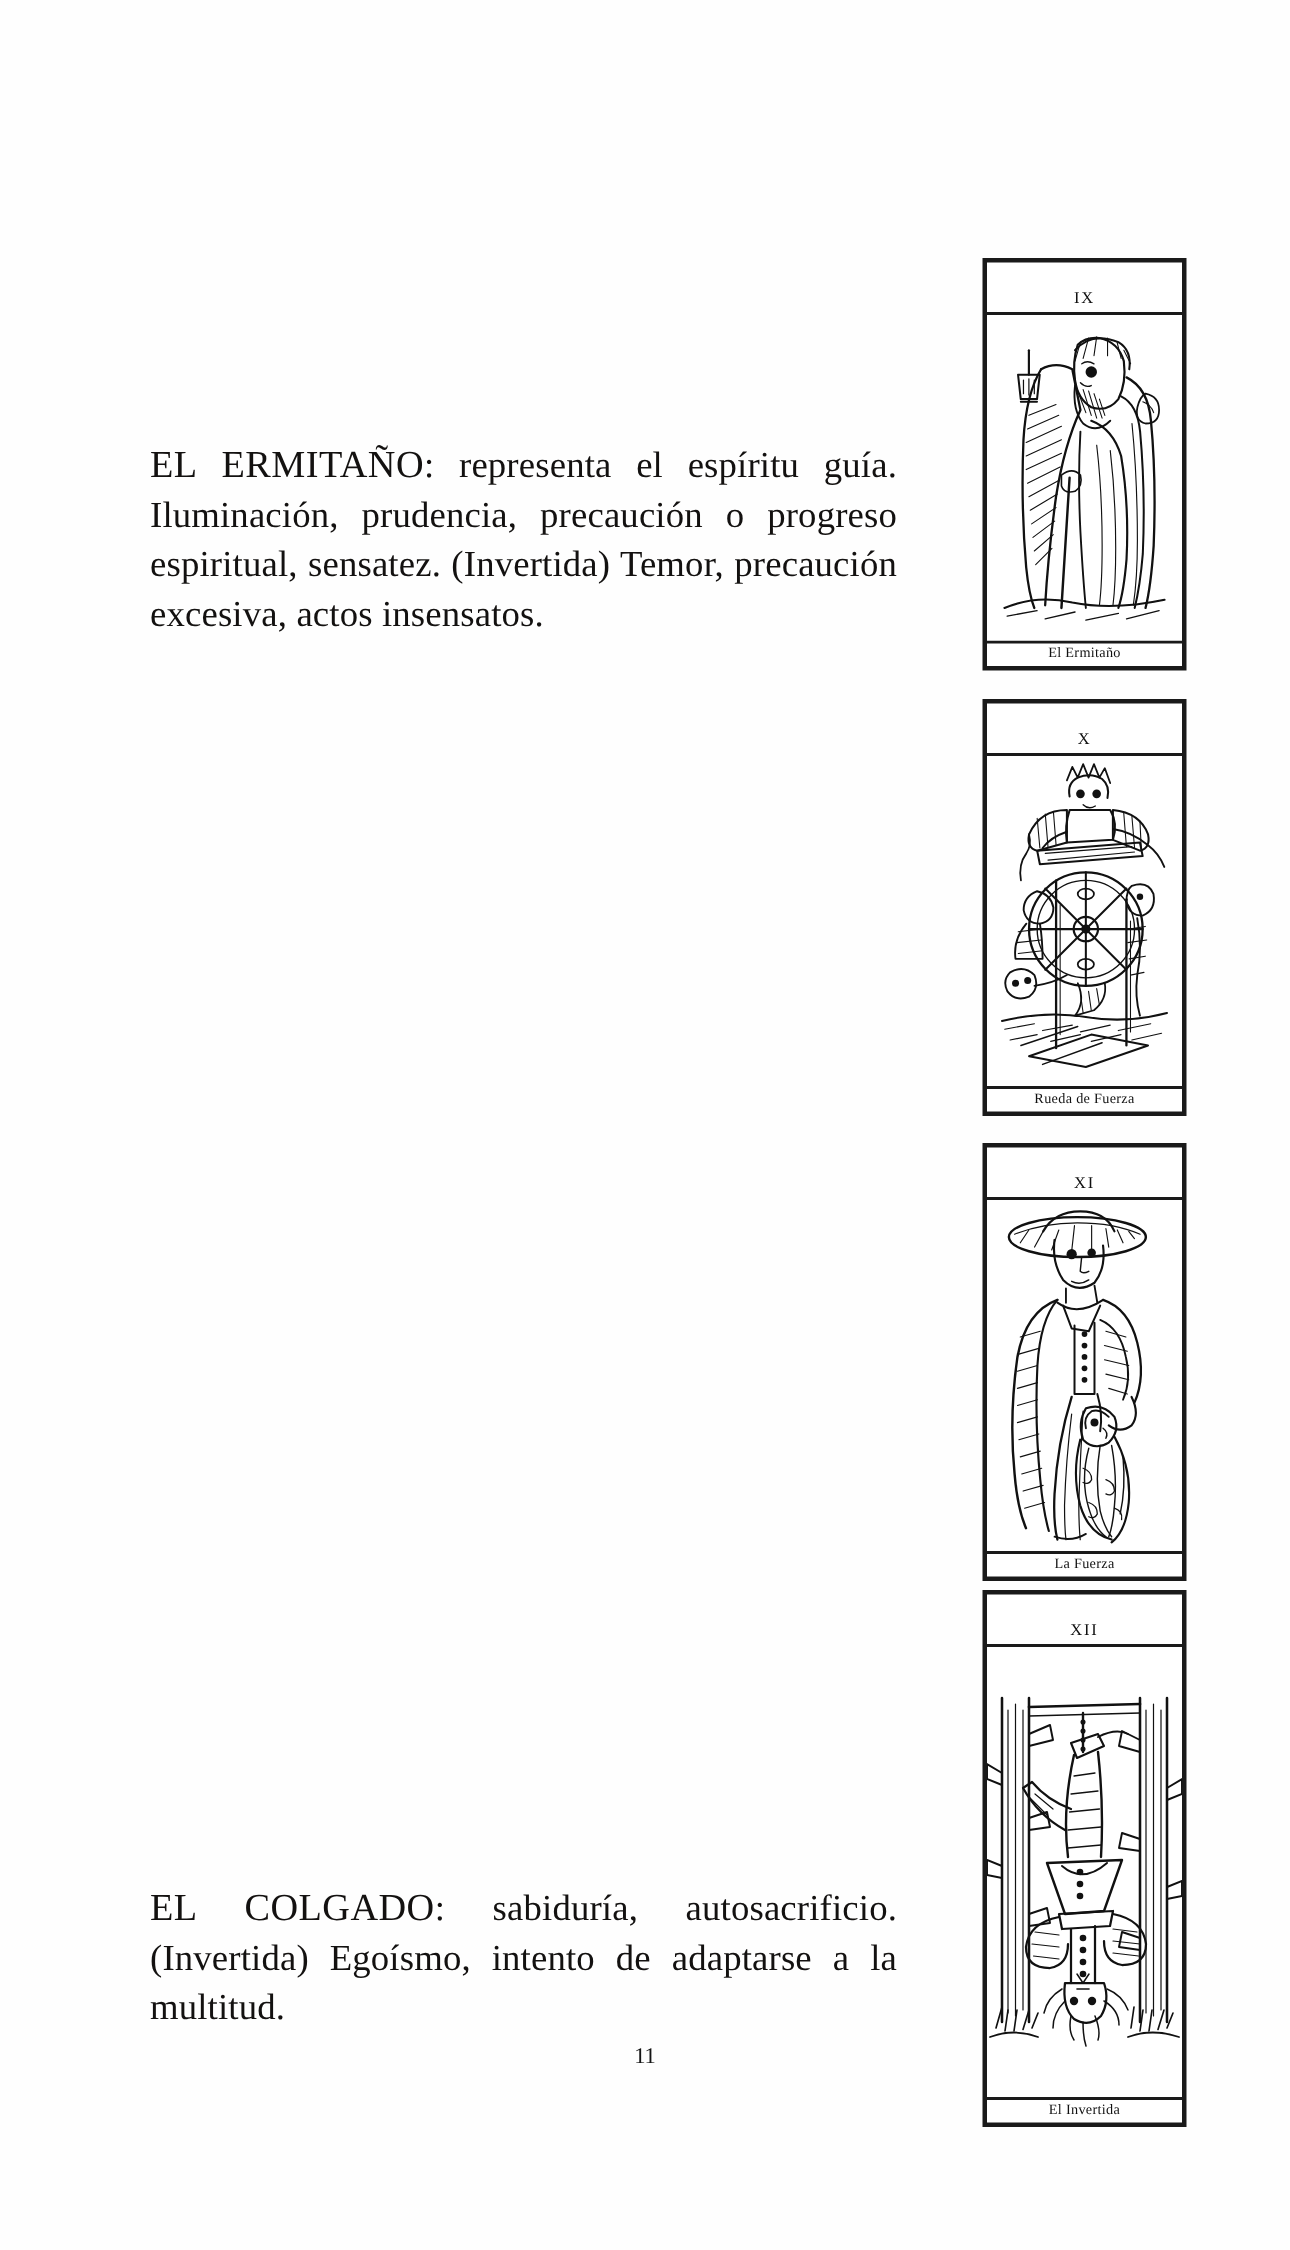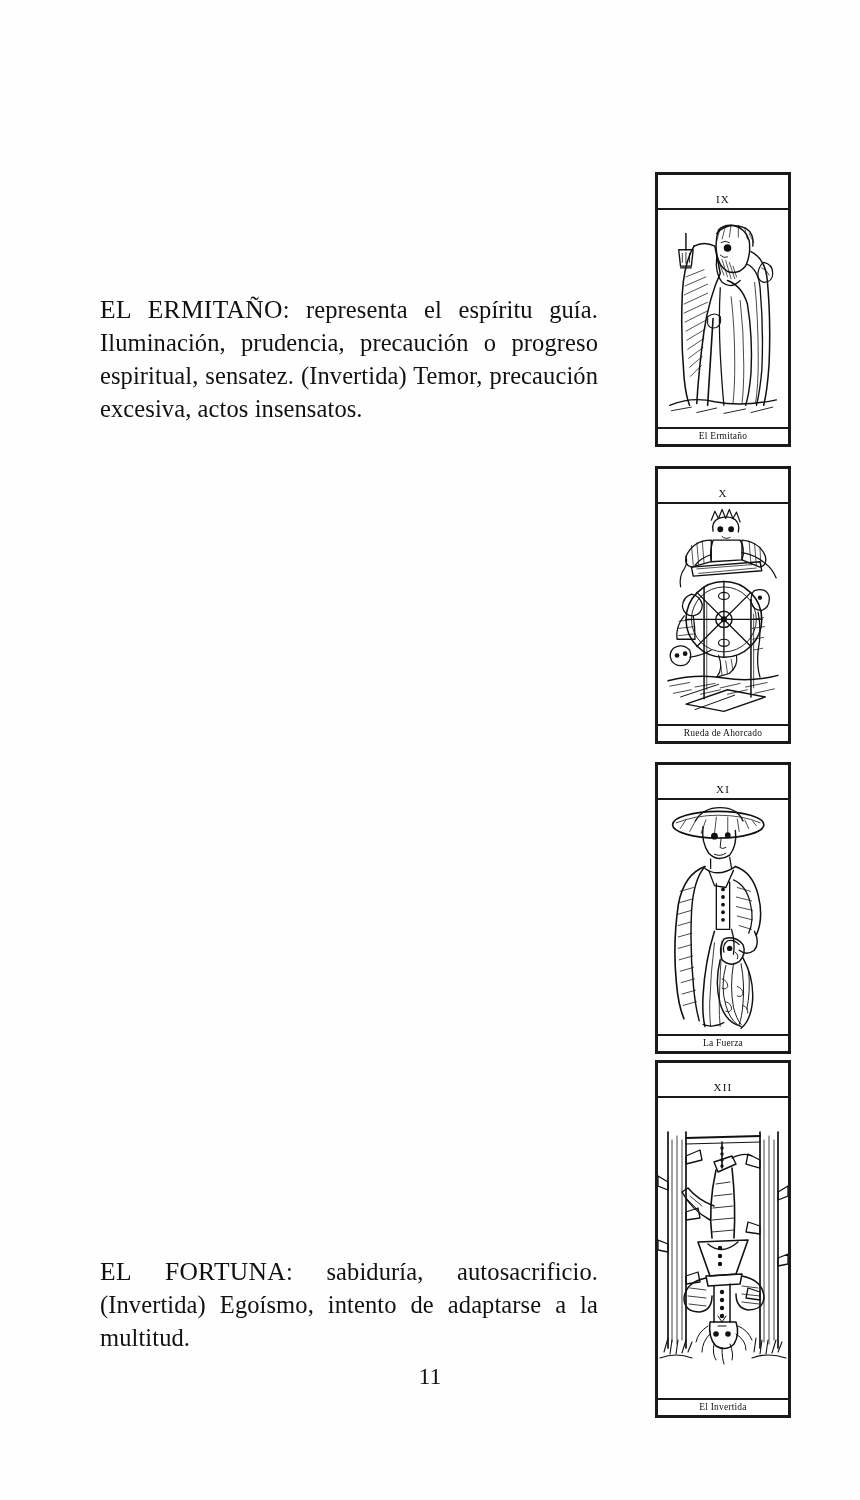--- a/index.html
+++ b/index.html
@@ -124,36 +124,36 @@
   }
 
   
   .folio {
     position: absolute;
     left: 0;
     width: 860px;
     top: 1363px;
     text-align: center;
     font-family: "Liberation Serif", "DejaVu Serif", serif;
-    font-size: 24px;
+    font-size: 15px;
     color: #141414;
   }
 </style>
 </head>
 <body>
 
 <div class="page">
 
   <div class="text-column">
 
     <p class="entry entry-hermit"><span class="card-name">EL ERMITAÑO</span><span>: </span><span class="body-text">representa el espíritu guía. Iluminación, prudencia, precaución o progreso espiritual, sensatez. (Invertida) Temor, precaución excesiva, actos insensatos.</span></p>
 
 
 
-    <p class="entry entry-hanged"><span class="card-name">EL FORTUNA</span><span>: </span><span class="body-text">sabiduría, autosacrificio. (Invertida) Egoísmo, intento de adaptarse a la multitud.</span></p>
+    <p class="entry entry-hanged"><span class="card-name">EL COLGADO</span><span>: </span><span class="body-text">sabiduría, autosacrificio. (Invertida) Egoísmo, intento de adaptarse a la multitud.</span></p>
 
   </div>
 
   <div class="card-column">
 
     <div class="card card-1">
       <div class="card-numeral">IX</div>
       <div class="card-art">
         <svg viewBox="0 0 130 240" preserveAspectRatio="xMidYMid meet" aria-hidden="true">
           <g fill="none" stroke="#111" stroke-width="1.4" stroke-linecap="round" stroke-linejoin="round">
@@ -294,21 +294,21 @@
             <circle cx="23" cy="166" r="2.6" fill="#111" stroke="none"></circle>
             <path d="M28 170 Q42 168 52 162" stroke-width="1.3"></path>
 
             <path d="M60 168 Q66 182 58 192 L72 188 Q82 180 80 168" stroke-width="1.3"></path>
             <g stroke-width="0.8">
                 <path d="M62 176 L64 190 M68 174 L70 188 M74 172 L76 184"></path>
               </g>
           </g>
         </svg>
       </div>
-      <div class="card-title">Rueda de Ahorcado</div>
+      <div class="card-title">Rueda de Fuerza</div>
     </div>
 
     <div class="card card-3">
       <div class="card-numeral">XI</div>
       <div class="card-art">
         <svg viewBox="0 0 130 246" preserveAspectRatio="xMidYMid meet" aria-hidden="true">
           <g fill="none" stroke="#111" stroke-width="1.4" stroke-linecap="round" stroke-linejoin="round">
 
             <ellipse cx="60" cy="26" rx="48" ry="14" stroke-width="1.7"></ellipse>
             <path d="M36 22 Q44 8 62 8 Q80 8 86 22" stroke-width="1.5"></path>

